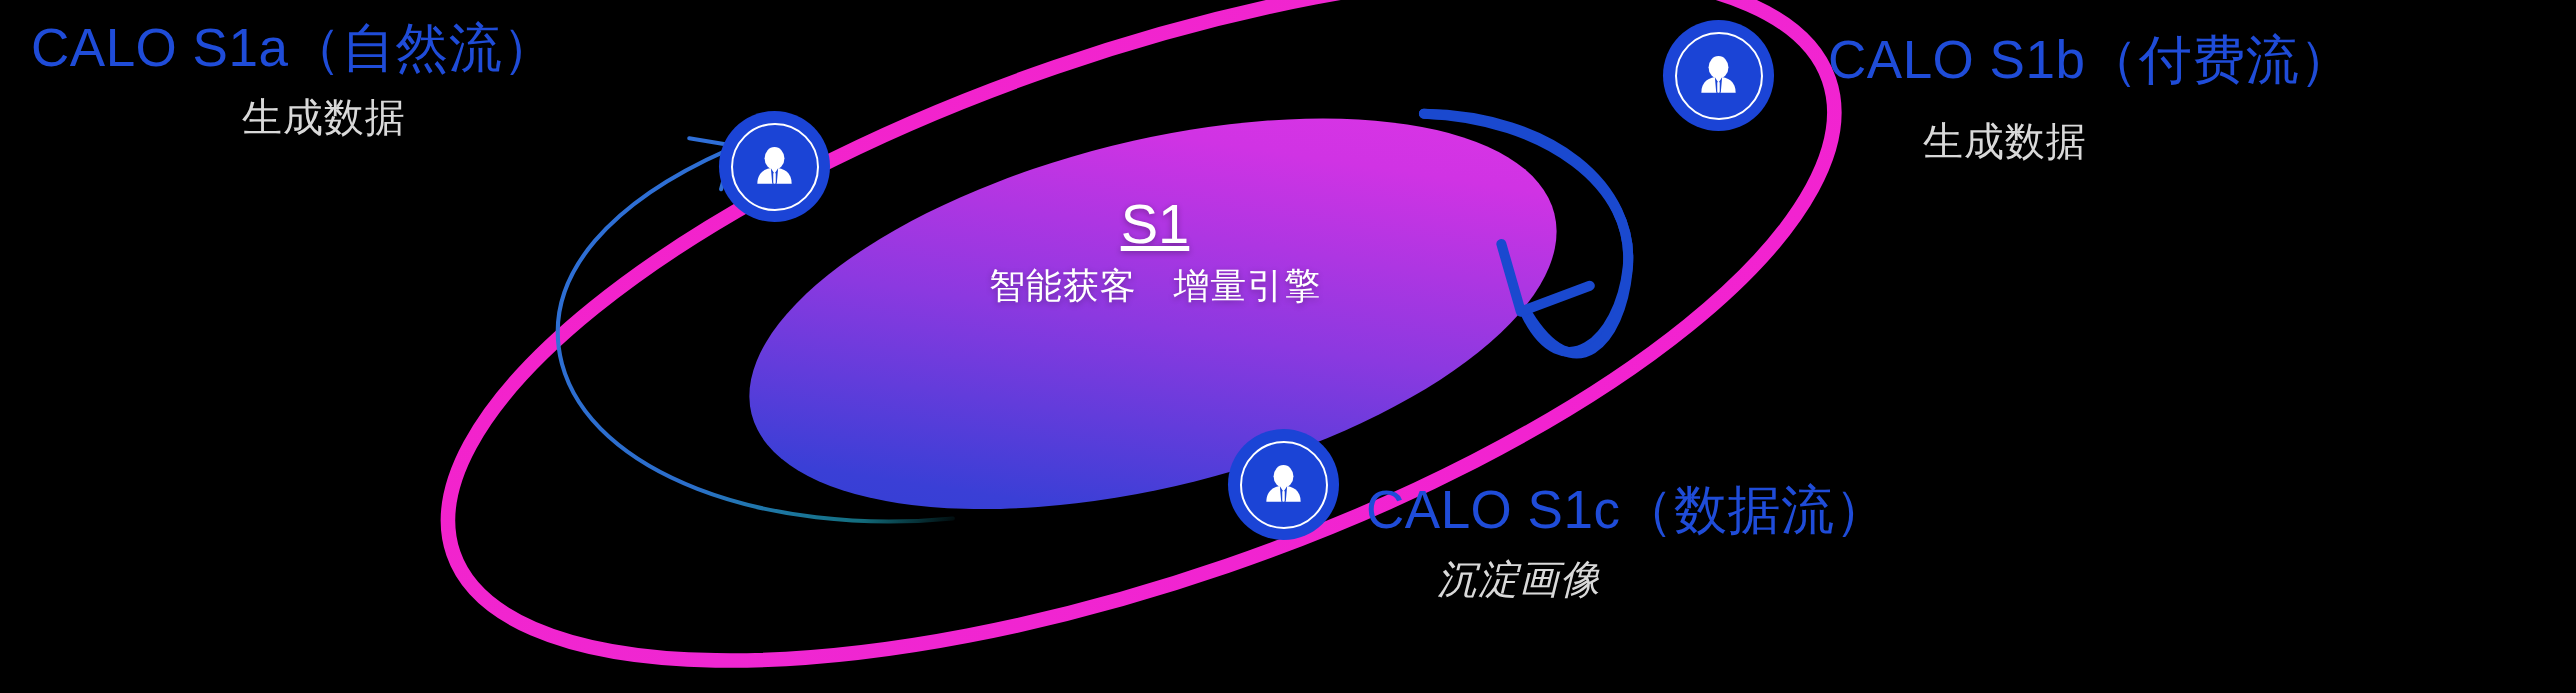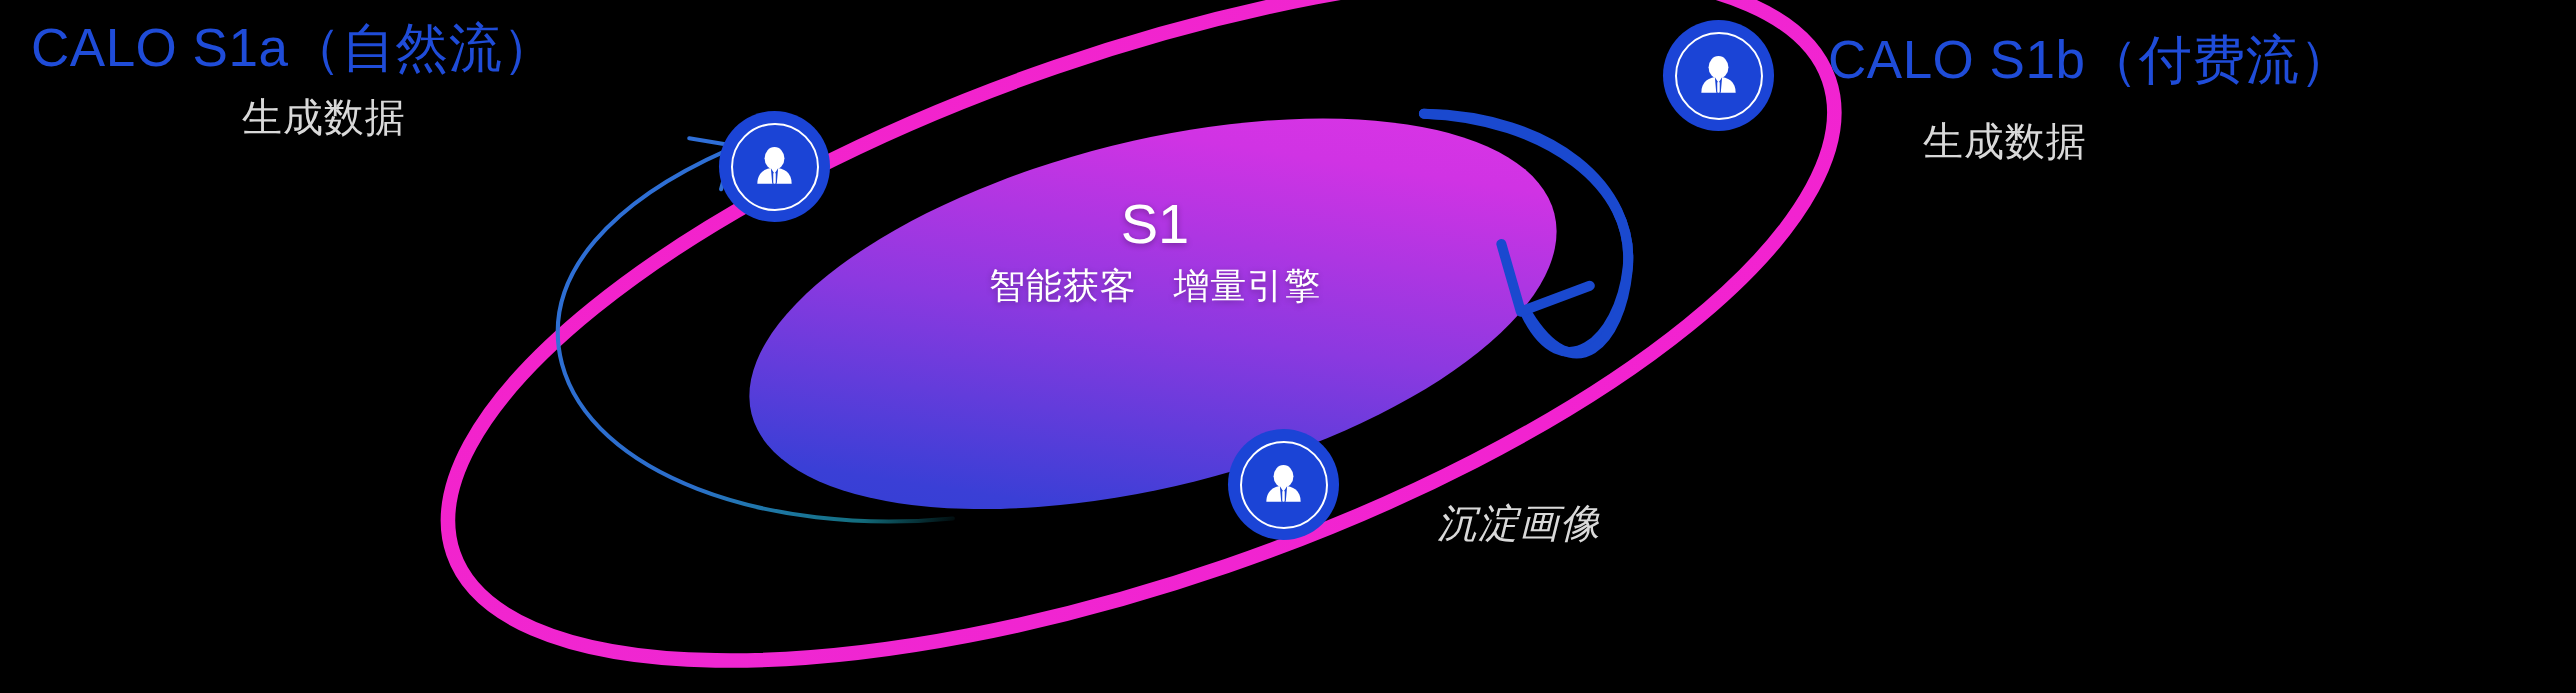--- a/index.html
+++ b/index.html
@@ -69,20 +69,21 @@
     top: 196px;
     width: 382px;
     text-align: center;
     pointer-events: none;
   }
   #core-title {
     color: #ffffff;
     font-size: 56px;
     line-height: 1.0;
     text-shadow: 0 1.8px 6.4px rgba(0,0,0,0.32);
+    text-decoration: underline;
   }
   #core-subtitle {
     color: #ffffff;
     font-size: 36px;
     line-height: 1.0;
     margin-top: 16.4px;
     letter-spacing: 0.9px;
     text-shadow: 0 1.8px 6.4px rgba(0,0,0,0.30);
   }
 
@@ -205,17 +206,18 @@
     <div class="label-title">CALO S1a（自然流）</div>
     <div class="label-sub">生成数据</div>
   </div>
 
   <div class="label-group" id="group-s1b">
     <div class="label-title">CALO S1b（付费流）</div>
     <div class="label-sub">生成数据</div>
   </div>
 
   <div class="label-group" id="group-s1c">
+    <div class="label-title">CALO S1c（数据流）</div>
     <div class="label-sub">沉淀画像</div>
   </div>
 
 </div>
 
 
 </body></html>

